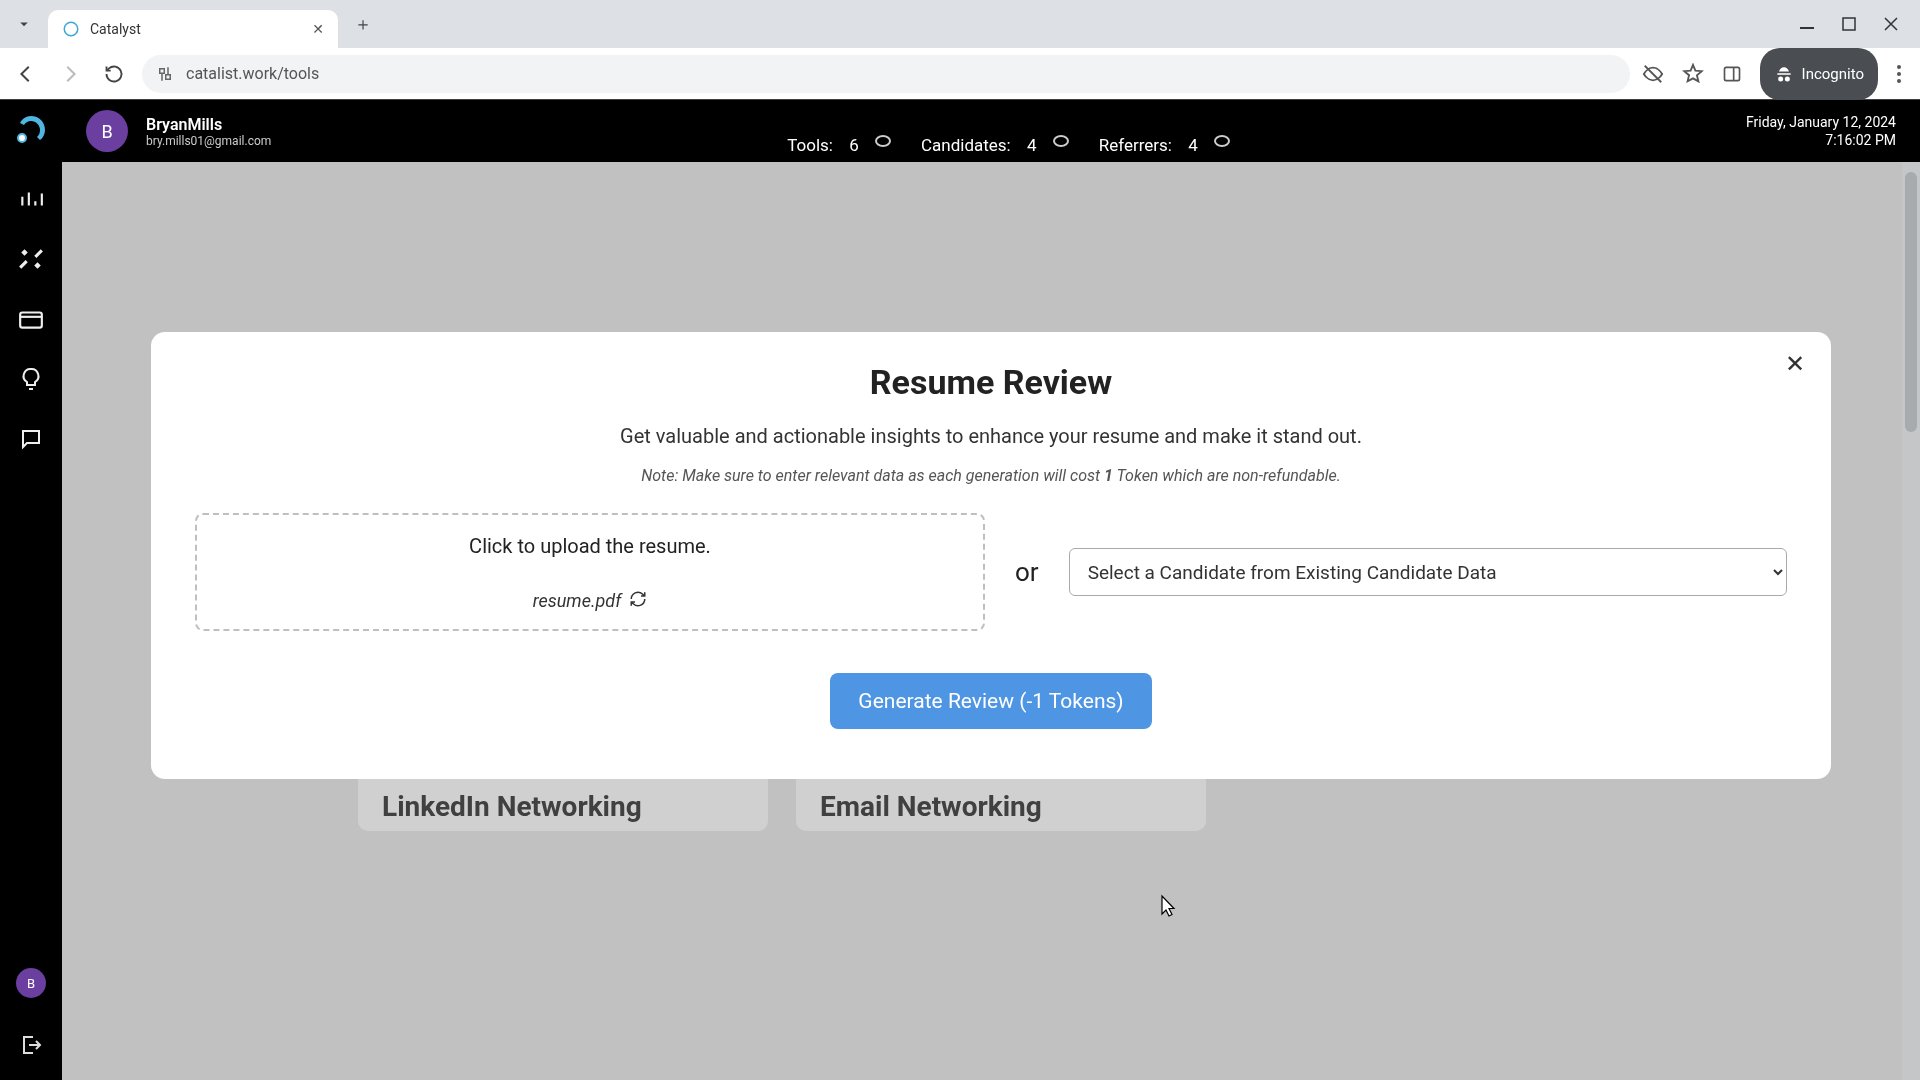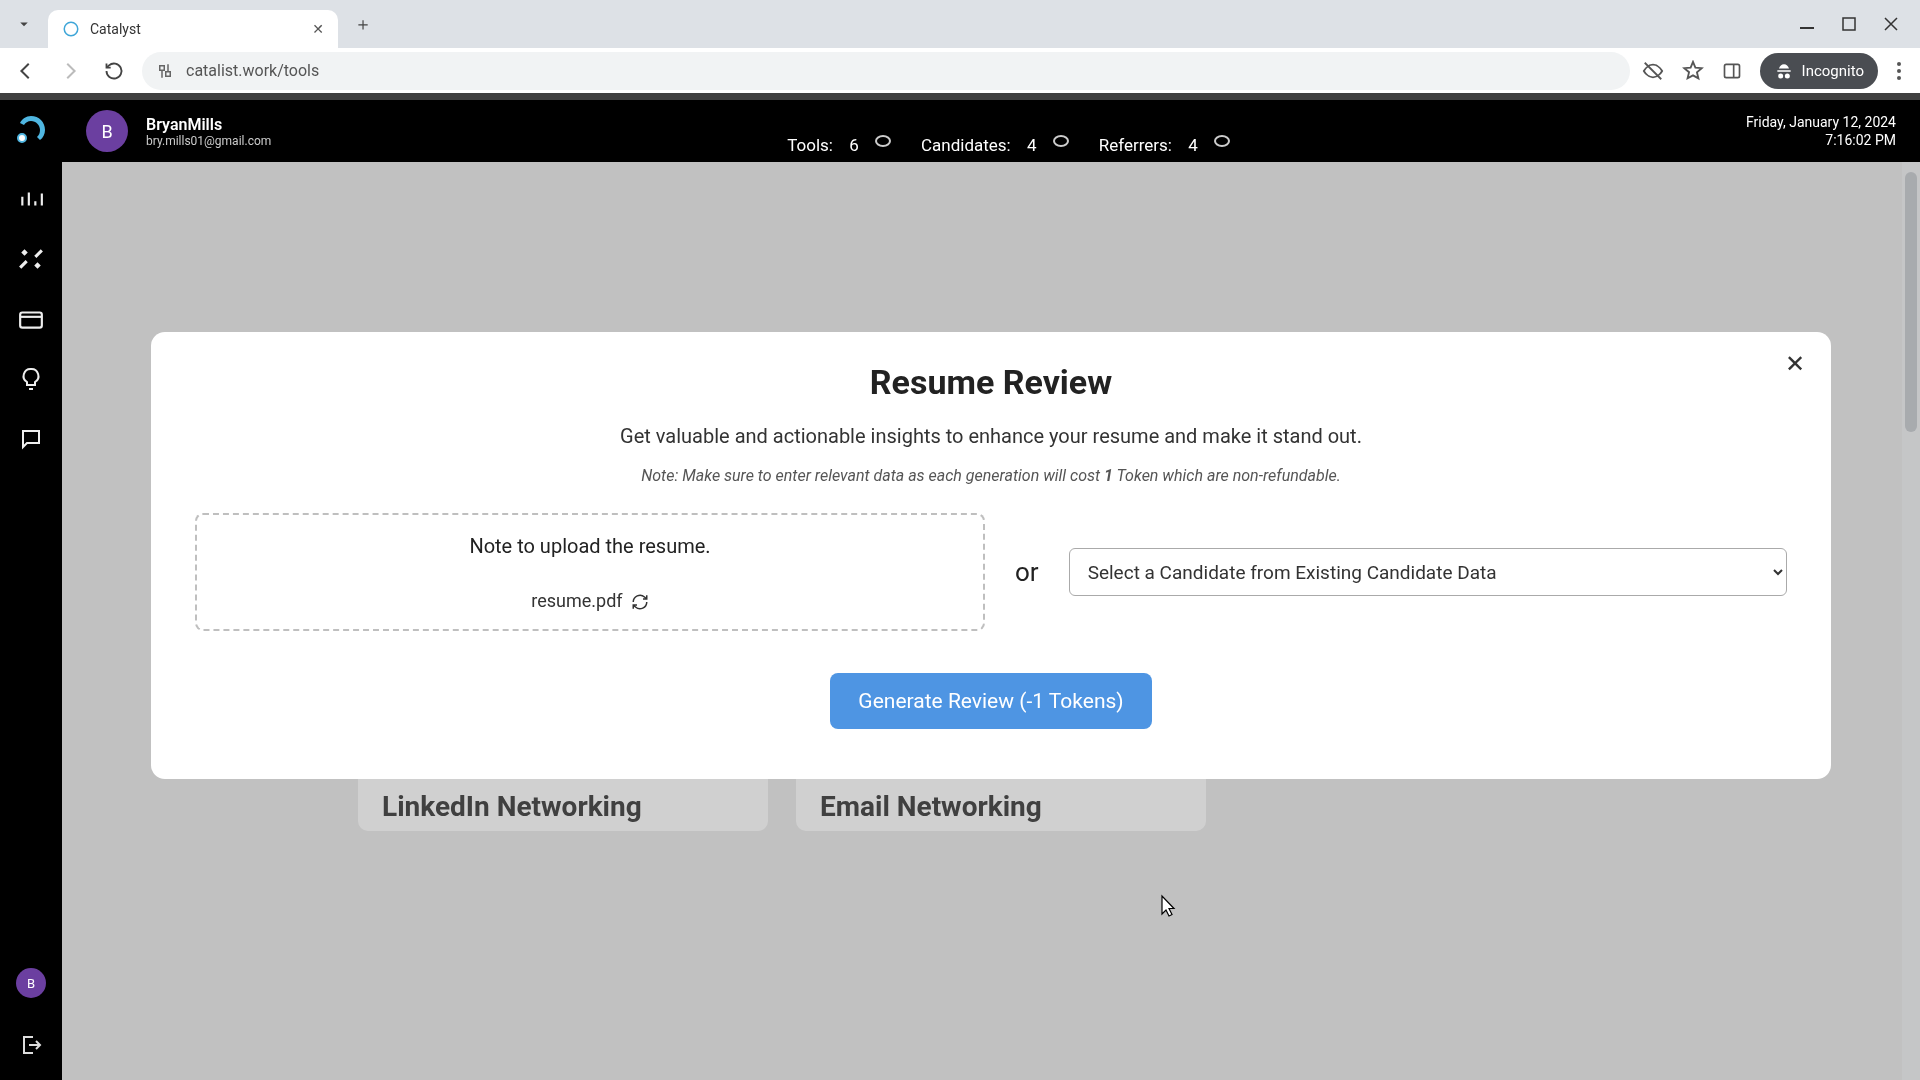--- a/index.html
+++ b/index.html
@@ -9,27 +9,27 @@
 .browser-chrome { background: #dde1e6; height: 48px; display: flex; align-items: center; }
 .tab-dropdown { width: 48px; height: 48px; display:flex; align-items:center; justify-content:center; color:#444; }
 .tab { background:#fff; border-radius: 10px 10px 0 0; height: 38px; margin-top:10px; width: 290px; display:flex; align-items:center; padding:0 14px; gap:10px; position:relative; }
 .tab .favicon svg { width:18px; height:18px; }
 .tab-title { font-size:14px; color:#333; flex:1; }
 .tab-close { color:#555; font-size:14px; }
 .new-tab { width:34px; height:34px; display:flex; align-items:center; justify-content:center; margin-left:8px; color:#444; font-size:18px; border-radius:50%; }
 .chrome-sys { margin-left:auto; display:flex; gap:28px; padding-right:22px; color:#333; }
 .chrome-sys span svg { width:14px; height:14px; }
 
-.addr-bar { background:#fff; height:52px; display:flex; align-items:center; padding:0 10px; gap:12px; border-bottom:7px solid #404040; }
+.addr-bar { background:#fff; height:52px; display:flex; align-items:center; padding:0 10px; gap:12px; border-bottom:1px solid #404040; }
 .nav-ico { width:32px; height:32px; display:flex; align-items:center; justify-content:center; color:#555; }
 .nav-ico.disabled { color:#bbb; }
 .url-box { flex:1; background:#f1f3f4; border-radius:22px; height:38px; display:flex; align-items:center; padding:0 14px; gap:12px; color:#555; font-size:16px; }
 .url-box .lock { color:#666; }
 .addr-right { display:flex; align-items:center; gap:18px; padding-right:8px; }
-.incog-chip { background:#4a4d52; color:#fff; border-radius:20px; height:36px; display:flex; align-items:center; padding:16px 14px; gap:8px; font-size:15px; }
+.incog-chip { background:#4a4d52; color:#fff; border-radius:20px; height:52px; display:flex; align-items:center; padding:16px 14px; gap:8px; font-size:15px; }
 
 
 .app { display:flex; height: calc(1080px - 100px); }
 .rail { width:62px; background:#000; display:flex; flex-direction:column; align-items:center; padding-top:10px; gap:18px; }
 .rail .logo { width:44px; height:44px; border-radius:50%; display:flex; align-items:center; justify-content:center; margin-bottom:6px; }
 .rail-ico { width:42px; height:42px; display:flex; align-items:center; justify-content:center; color:#eee; }
 .rail-spacer { flex:1; }
 .rail-avatar { width:30px; height:30px; border-radius:50%; background:#6b3fa0; color:#fff; display:flex; align-items:center; justify-content:center; font-size:13px; margin-bottom:8px; }
 .rail-exit { color:#ddd; margin-bottom:14px; }
 
@@ -62,21 +62,21 @@
 .overlay { position:absolute; inset:0; background:rgba(120,120,120,0.35); display:flex; align-items:flex-start; justify-content:center; padding-top:170px; }
 .modal { background:#fff; width:1680px; border-radius:14px; padding:30px 44px 50px; position:relative; }
 .modal-close { position:absolute; top:18px; right:26px; font-size:24px; color:#333; cursor:pointer; }
 .modal-title { text-align:center; font-size:34px; font-weight:700; color:#222; }
 .modal-sub { text-align:center; font-size:20px; color:#333; margin-top:22px; }
 .modal-note { text-align:center; font-size:16px; font-style:italic; color:#555; margin-top:18px; }
 .modal-note b { font-weight:700; }
 .modal-row { display:flex; align-items:center; gap:30px; margin-top:28px; }
 .dropzone { flex:0 0 790px; border:2px dashed #bfbfbf; border-radius:8px; height:118px; display:flex; flex-direction:column; align-items:center; justify-content:center; gap:4px; }
 .dz-text { font-size:20px; color:#222; }
-.dz-file { font-size:18px; color:#333; display:flex; align-items:flex-end; gap:8px;margin-top:28px; }
+.dz-file { font-size:18px; font-style:italic; color:#333; display:flex; align-items:flex-start; gap:8px;margin-top:28px; }
 .or { font-size:26px; color:#222; }
 .cand-select { flex:1; height:48px; border:1px solid #aaa; border-radius:6px; font-size:19px; padding:0 14px; color:#333; background:#fff; }
 .gen-btn { display:block; margin:42px auto 0; background:#4e95e3; color:#fff; border:none; border-radius:8px; padding:16px 28px; font-size:21px; cursor:pointer; }
 
 .cursor { position:absolute; left:1005px; top:562px; pointer-events:none; }
 .cursor svg { width:24px; height:24px; }
 
 svg { display:block; }
 </style>
 </head>
@@ -305,21 +305,21 @@
       <div class="overlay">
         <div class="modal">
           <div class="modal-close">✕</div>
           <h2 class="modal-title">Resume Review</h2>
           <p class="modal-sub">Get valuable and actionable insights to enhance your resume and make it stand out.</p>
           <p class="modal-note">
             <span>Note: Make sure to enter relevant data as each generation will cost </span><b>1</b><span> Token which are non-refundable.</span>
           </p>
           <div class="modal-row">
             <div class="dropzone">
-              <div class="dz-text">Note to upload the resume.</div>
+              <div class="dz-text">Click to upload the resume.</div>
               <div class="dz-file">
                 <span>resume.pdf</span>
                 <span>
                     <svg width="18" height="18" viewBox="0 0 24 24" fill="none" stroke="#333" stroke-width="2">
                       <path d="M3 12a9 9 0 0 1 15-6.7L21 8M21 3v5h-5M21 12a9 9 0 0 1-15 6.7L3 16M3 21v-5h5"></path>
                     </svg>
                   </span>
               </div>
             </div>
             <div class="or">or</div>

